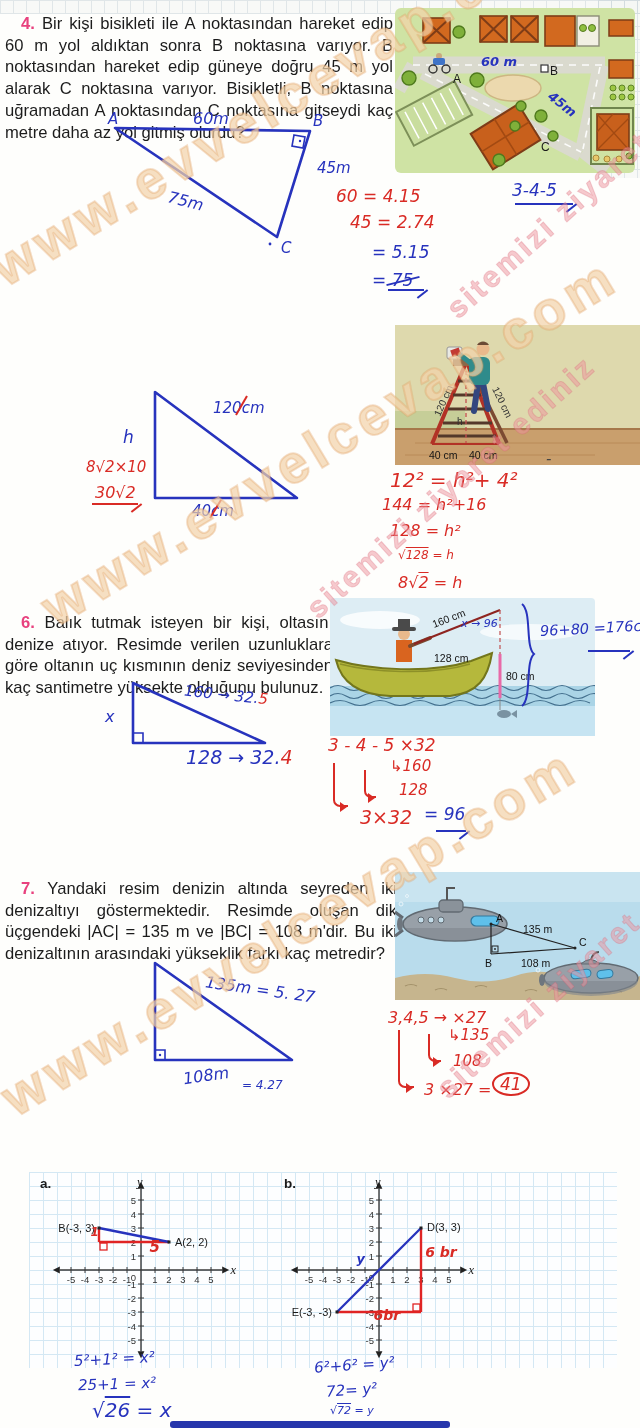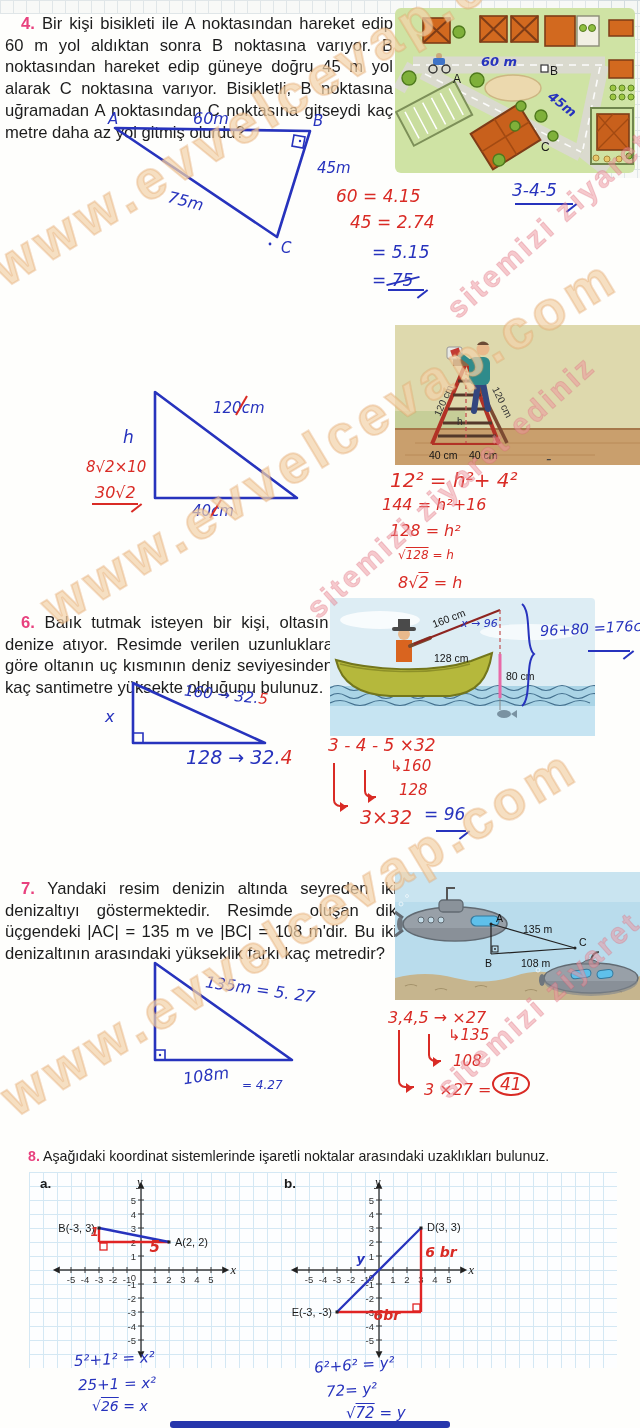--- a/index.html
+++ b/index.html
@@ -326,21 +326,20 @@
   <div class="hw blue" style="left:242px;top:1078px;font-size:12px">= 4.27</div>
 
   <div class="hw red" style="left:388px;top:1008px;font-size:16px">3,4,5 → ×27</div>
   <div class="Larrow" style="left:398px;top:1030px;width:16px;height:58px"></div>
   <div class="Larrow" style="left:428px;top:1034px;width:13px;height:28px"></div>
   <div class="hw red" style="left:448px;top:1026px;font-size:15px">↳135</div>
   <div class="hw red" style="left:453px;top:1052px;font-size:15px">108</div>
   <div class="hw red" style="left:424px;top:1080px;font-size:16px">3 ×27 =</div>
   <div class="hw red" style="left:492px;top:1072px;font-size:17px"><span class="circ">41</span></div>
 
-  <p class="hdr8" style="left:28px;top:1148px;width:600px"><span class="pnum">8.</span> <span>Aşağıdaki koordinat sistemlerinde işaretli noktalar arasındaki uzaklıkları bulunuz.</span></p>
 
   <div class="panel8" style="left:29px;top:1172px;width:588px;height:196px"></div>
   <div class="glab" style="left:40px;top:1176px">a.</div>
   <div class="glab" style="left:284px;top:1176px">b.</div>
 
   <svg id="ga" class="abs" style="left:29px;top:1172px" width="270" height="196">
       <line x1="30.799999999999997" y1="98" x2="193.2" y2="98" stroke="#3a3a3a" stroke-width="1.4"></line>
       <line x1="112" y1="16.799999999999997" x2="112" y2="179.2" stroke="#3a3a3a" stroke-width="1.4"></line>
       <polygon points="0,-3.4 7,0 0,3.4" transform="translate(193.2,98) rotate(0)" fill="#222"></polygon>
       <polygon points="0,-3.4 7,0 0,3.4" transform="translate(30.799999999999997,98) rotate(180)" fill="#222"></polygon>
@@ -458,24 +457,24 @@
       <text x="157" y="59" class="ptlab" text-anchor="start">D(3, 3)</text>
       <rect x="65.5" y="138.5" width="3" height="3" fill="#222"></rect>
       <text x="62" y="144" class="ptlab" text-anchor="end">E(-3, -3)</text>
       <text x="155.2" y="85.4" fill="#d92b25" style="font:italic 600 14px &quot;DejaVu Sans&quot;">6 br</text>
       <text x="103.4" y="147.7" fill="#d92b25" style="font:italic 600 14px &quot;DejaVu Sans&quot;">6br</text>
       <text x="86.6" y="91" fill="#2733bd" style="font:italic 600 13px &quot;DejaVu Sans&quot;">y</text>
     </svg>
 
   <div class="hw blue" style="left:74px;top:1350px;font-size:15px;transform:rotate(-3deg)">5²+1² = x²</div>
   <div class="hw blue" style="left:78px;top:1375px;font-size:15px;transform:rotate(-2deg)">25+1 = x²</div>
-  <div class="hw blue" style="left:92px;top:1398px;font-size:14px"><span>√</span><span class="ol">26</span><span> = x</span></div>
+  <div class="hw blue" style="left:92px;top:1398px;font-size:20px"><span>√</span><span class="ol">26</span><span> = x</span></div>
   <div class="hw blue" style="left:314px;top:1356px;font-size:15px;transform:rotate(-4deg)">6²+6² = y²</div>
   <div class="hw blue" style="left:326px;top:1381px;font-size:15px;transform:rotate(-4deg)">72= y²</div>
-  <div class="hw blue" style="left:346px;top:1404px;font-size:15px"><span>√</span><span class="ol">72</span><span> = y</span></div>
+  <div class="hw blue" style="left:330px;top:1404px;font-size:11px"><span>√</span><span class="ol">72</span><span> = y</span></div>
 
   <div class="abs" style="left:170px;top:1421px;width:280px;height:7px;background:#2636ac;border-radius:3px"></div>
 
   <div class="wm wm-cream" style="left:-20px;top:245px;transform:rotate(-31deg)">www.evvelcevap.com</div>
   <div class="wm wm-cream" style="left:30px;top:585px;transform:rotate(-31deg)">www.evvelcevap.com</div>
   <div class="wm wm-cream" style="left:-10px;top:1075px;transform:rotate(-31deg)">www.evvelcevap.com</div>
   <div class="wm wm-pink" style="left:440px;top:300px;transform:rotate(-42deg)">sitemizi ziyaret ediniz</div>
   <div class="wm wm-pink" style="left:300px;top:600px;transform:rotate(-42deg)">sitemizi ziyaret ediniz</div>
   <div class="wm wm-pink" style="left:430px;top:1080px;transform:rotate(-42deg)">sitemizi ziyaret ediniz</div>
 </div>

